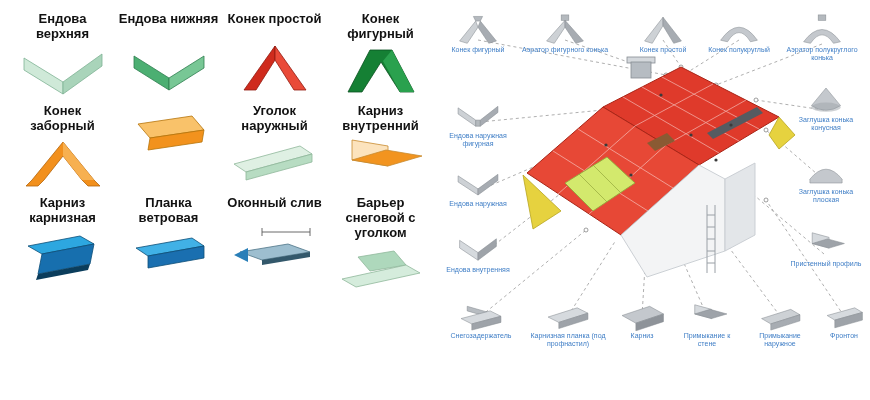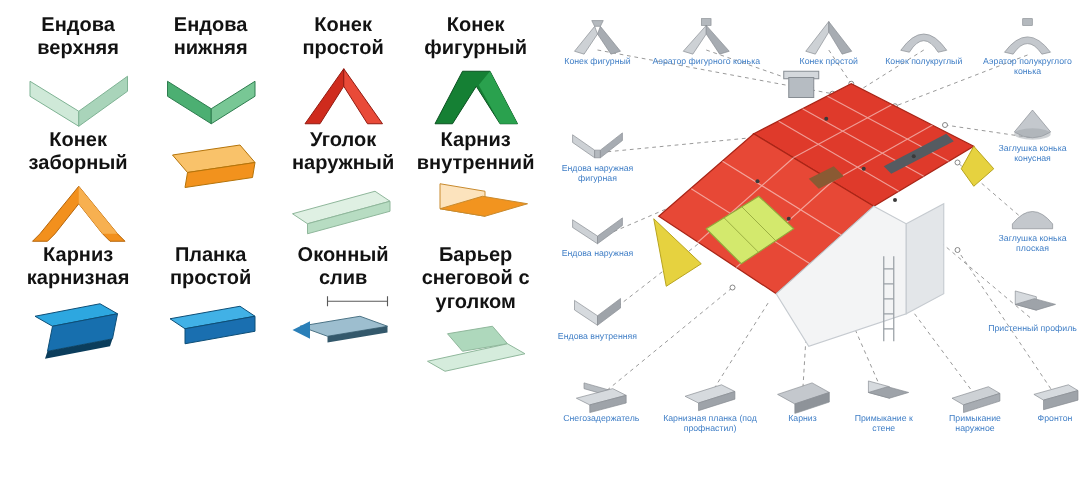--- a/index.html
+++ b/index.html
@@ -2,21 +2,21 @@
 <html><head>
 <meta charset="utf-8">
 <style>
   html,body{margin:0;padding:0;background:#fff;}
   .page{position:relative;width:870px;height:400px;background:#fff;overflow:hidden;
         font-family:"Liberation Sans",sans-serif;display:flex;}
   
   .left-panel{width:436px;box-sizing:border-box;padding:12px 6px 0 10px;
               display:grid;grid-template-columns:repeat(4,105px);grid-auto-rows:92px;column-gap:1px;}
   .cell{text-align:center;}
-  .cell .lbl{font-size:16px;font-weight:bold;color:#121212;line-height:1.15;min-height:28px;
+  .cell .lbl{font-size:13px;font-weight:bold;color:#121212;line-height:1.15;min-height:28px;
              display:flex;align-items:flex-start;justify-content:center;padding:0 2px;}
   .cell svg{width:92px;height:56px;display:block;margin:0 auto;}
   
   .right-panel{position:relative;width:434px;height:400px;}
   .leaders{position:absolute;left:0;top:0;width:434px;height:400px;z-index:0;}
   .house{position:absolute;left:75px;top:55px;width:285px;height:240px;z-index:0;}
   .ritem{position:absolute;z-index:2;text-align:center;cursor:pointer;}
   .ritem svg.ricon{width:46px;height:31px;display:block;margin:0 auto;}
   .rlbl{font-size:7px;line-height:1.2;color:#3f7ec6;margin-top:1px;}
 </style>
@@ -95,21 +95,21 @@
     <div class="cell">
       <div class="lbl">Карниз карнизная</div>
       <svg viewBox="0 0 90 56">
         <polygon points="10,20 62,10 76,18 24,28" fill="#2da7e0" stroke="#0d4e77" stroke-width="0.8"></polygon>
         <polygon points="24,28 76,18 72,38 20,48" fill="#176fae" stroke="#0d4e77" stroke-width="0.8"></polygon>
         <polygon points="20,48 72,38 70,44 18,54" fill="#0b3d5c"></polygon>
       </svg>
     </div>
 
     <div class="cell">
-      <div class="lbl">Планка простой</div>
+      <div class="lbl">Планка ветровая</div>
       <svg viewBox="0 0 90 56">
         <polygon points="12,22 68,12 80,20 24,30" fill="#41b1e6" stroke="#0d4e77" stroke-width="0.8"></polygon>
         <polygon points="24,30 80,20 80,32 24,42" fill="#1a6fb0" stroke="#0d4e77" stroke-width="0.8"></polygon>
       </svg>
     </div>
 
     <div class="cell">
       <div class="lbl">Оконный слив</div>
       <svg viewBox="0 0 90 56">
         <line x1="32" y1="8" x2="80" y2="8" stroke="#5a5a5a" stroke-width="0.9"></line>

